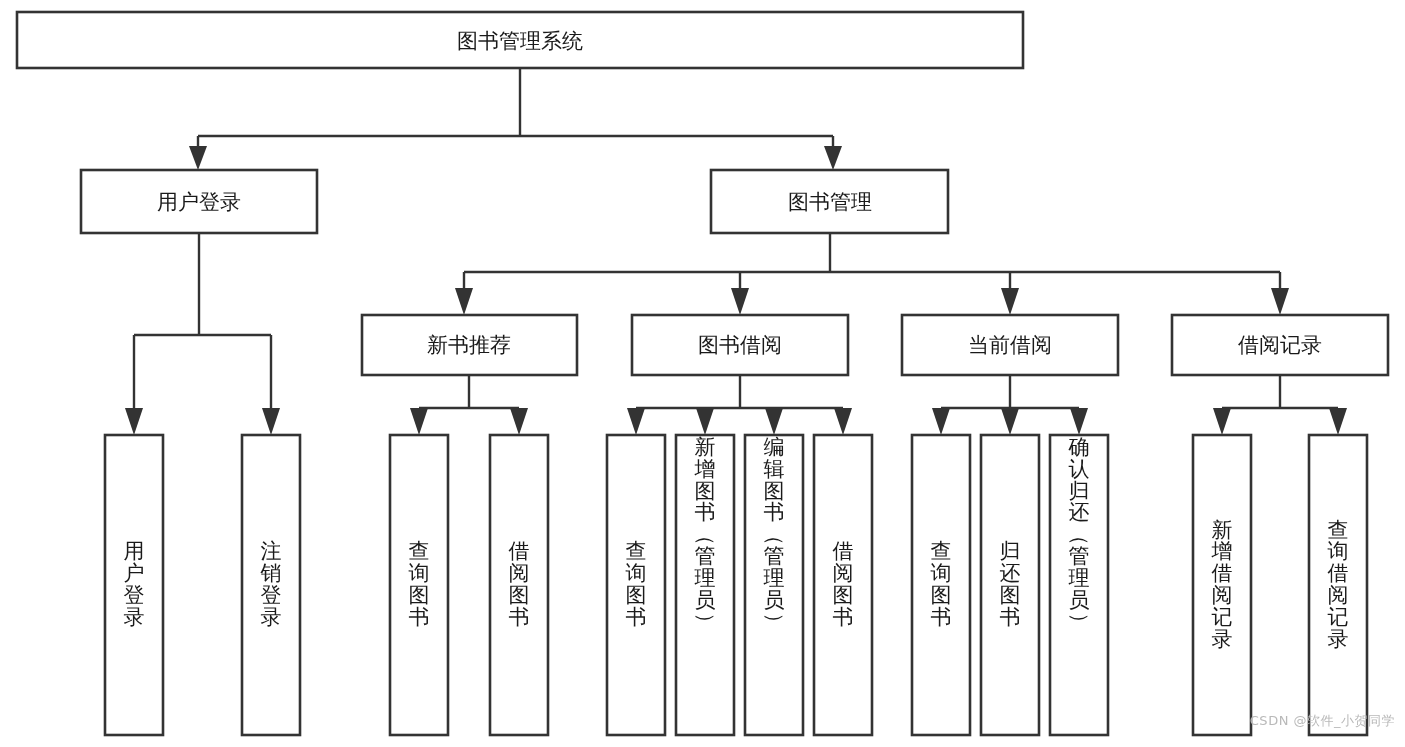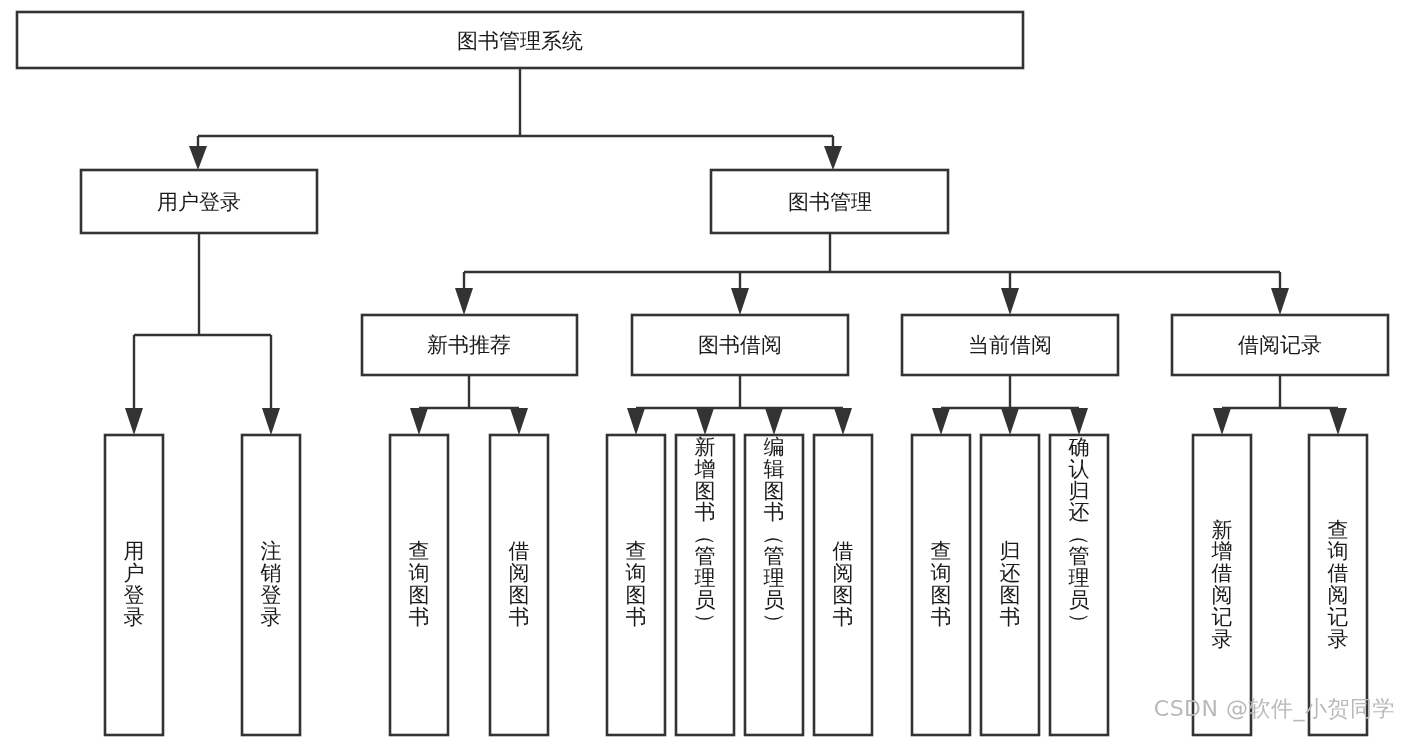--- a/index.html
+++ b/index.html
@@ -64,23 +64,23 @@
     align-items: center;
     justify-content: center;
   }
   .vlabel span {
     display: block;
     height: 1.04em;
   }
   .watermark {
     position: absolute;
     right: 10px;
-    bottom: 23px;
-    font-family: "DejaVu Sans", "Liberation Sans", sans-serif;
-    font-size: 22px;
+    bottom: 17px;
+    font-family: "DejaVu Sans", "Liberation Sans", sans-serif;
+    font-size: 13px;
     color: #b9b9b9;
     white-space: nowrap;
     letter-spacing: 0.5px;
   }
 </style>
 </head>
 <body>
 
 <div id="diagram-root">
 

